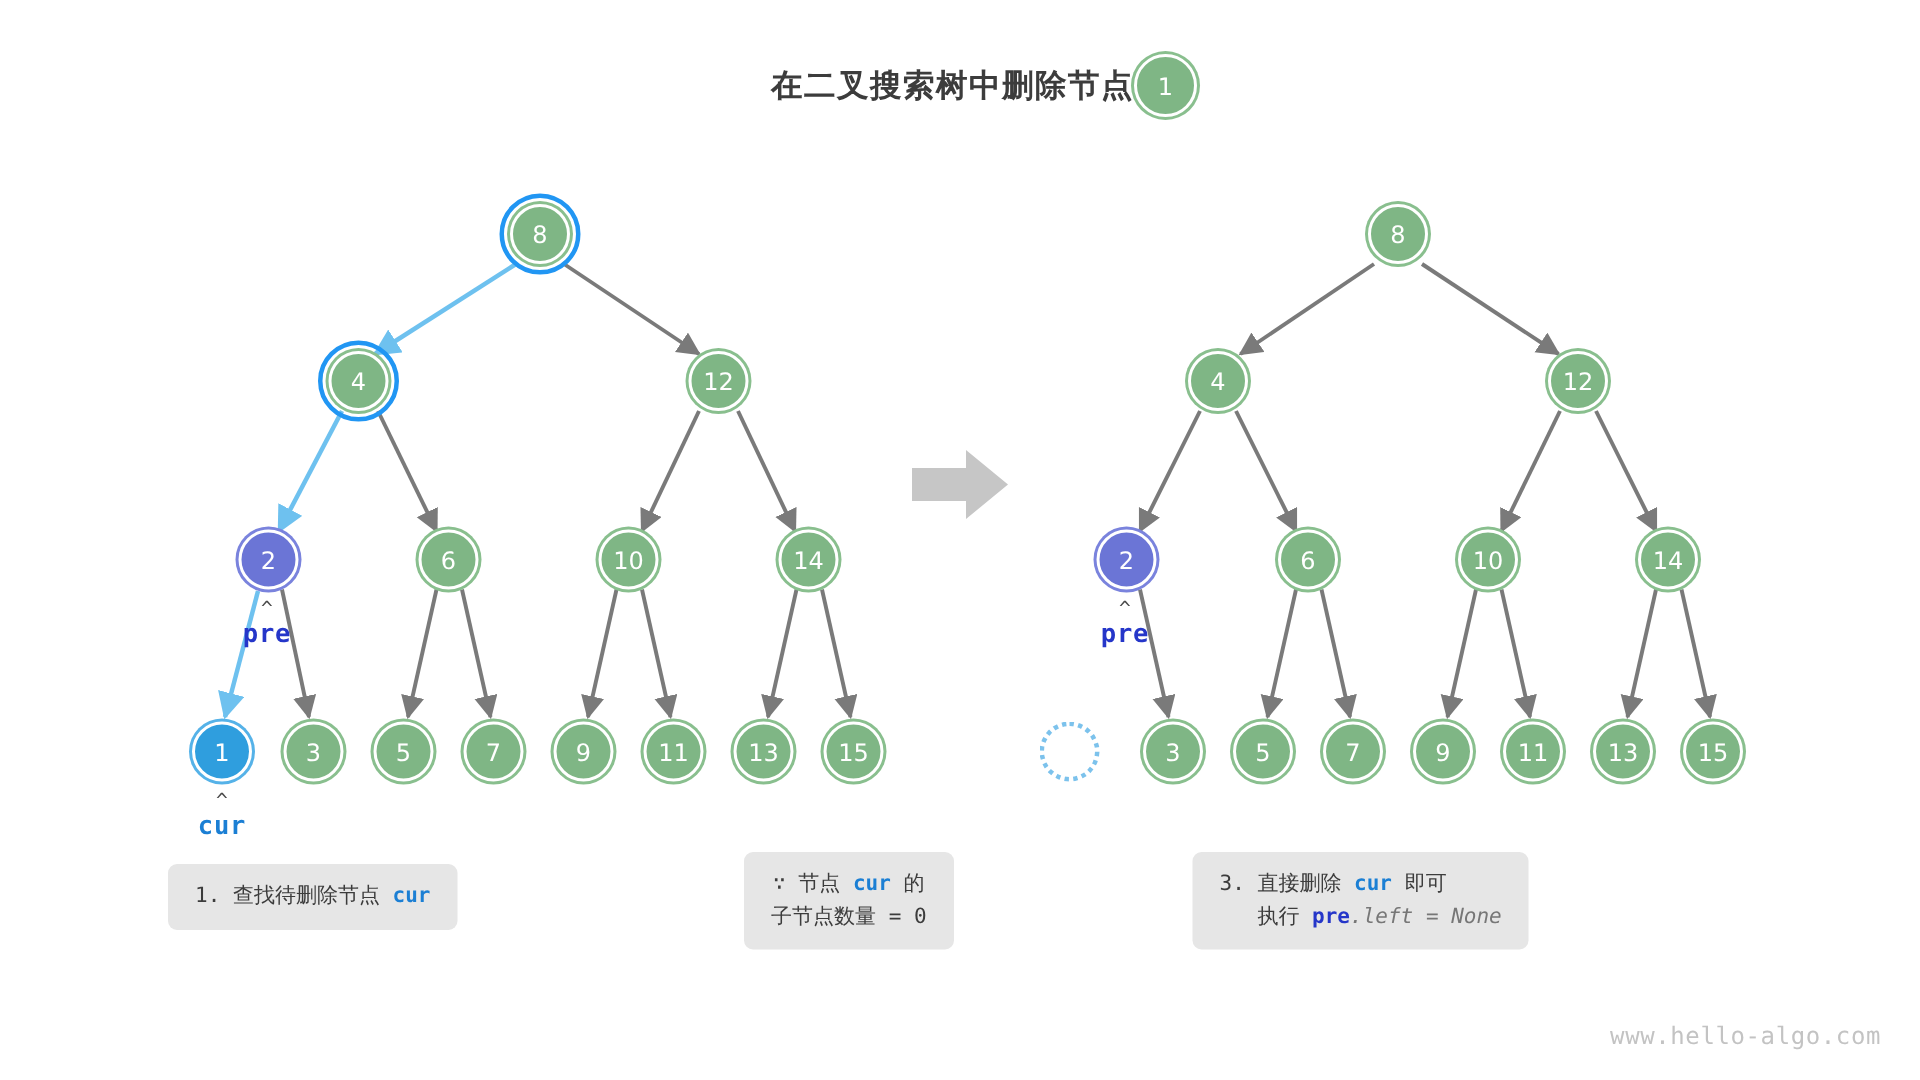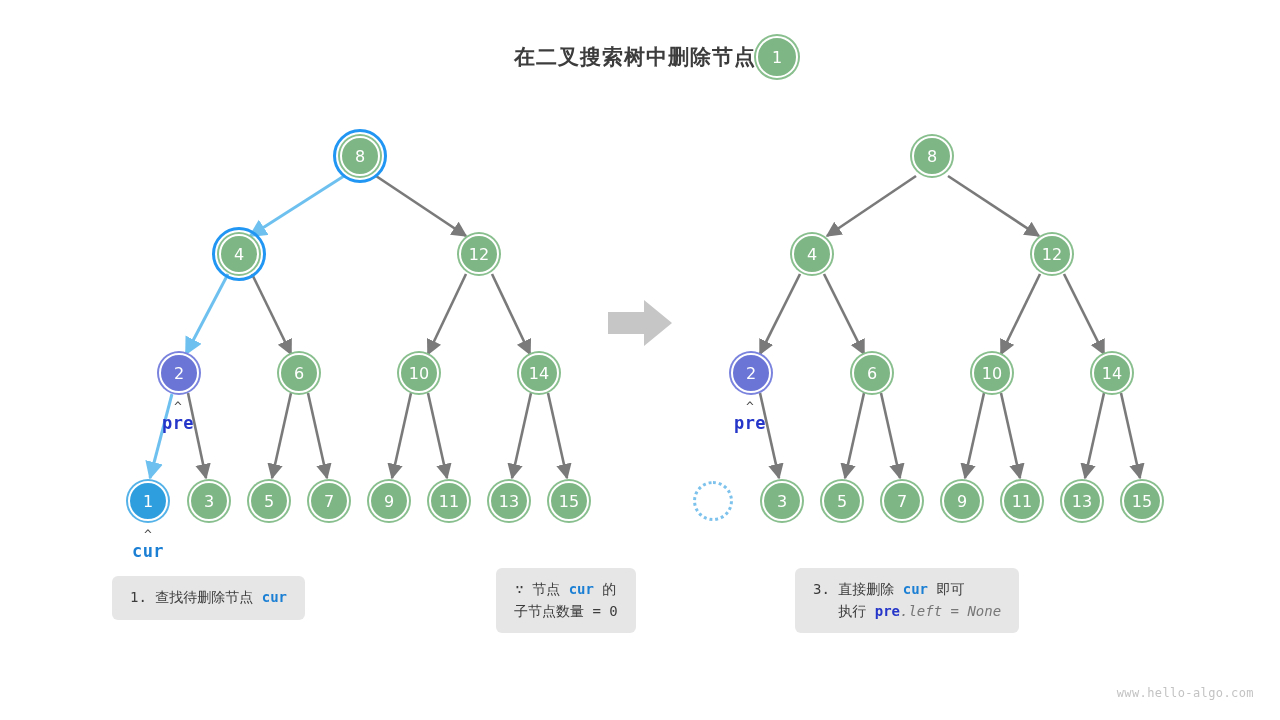--- a/index.html
+++ b/index.html
@@ -164,21 +164,21 @@
 
   #caption-1 { left: 112px; top: 576px; }
   #caption-2 { left: 496px; top: 568px; text-align: center; }
   #caption-3 { left: 795px; top: 568px; text-align: left; }
 
   
   .watermark {
     position: absolute;
     right: 26px;
     bottom: 20px;
-    font-size: 12px;
+    font-size: 16px;
     color: #c3c3c3;
     font-family: "DejaVu Sans Mono", "Liberation Mono", monospace;
     letter-spacing: 0.4px;
   }
 </style>
 </head>
 <body>
 
 <div id="stage">
 

